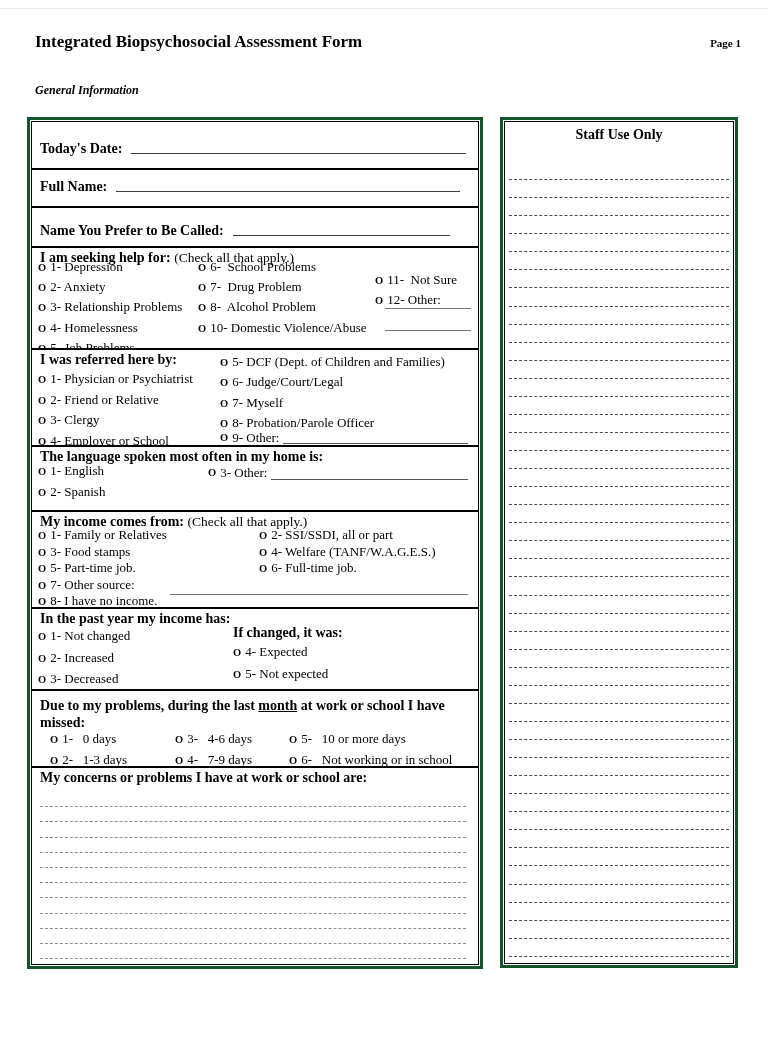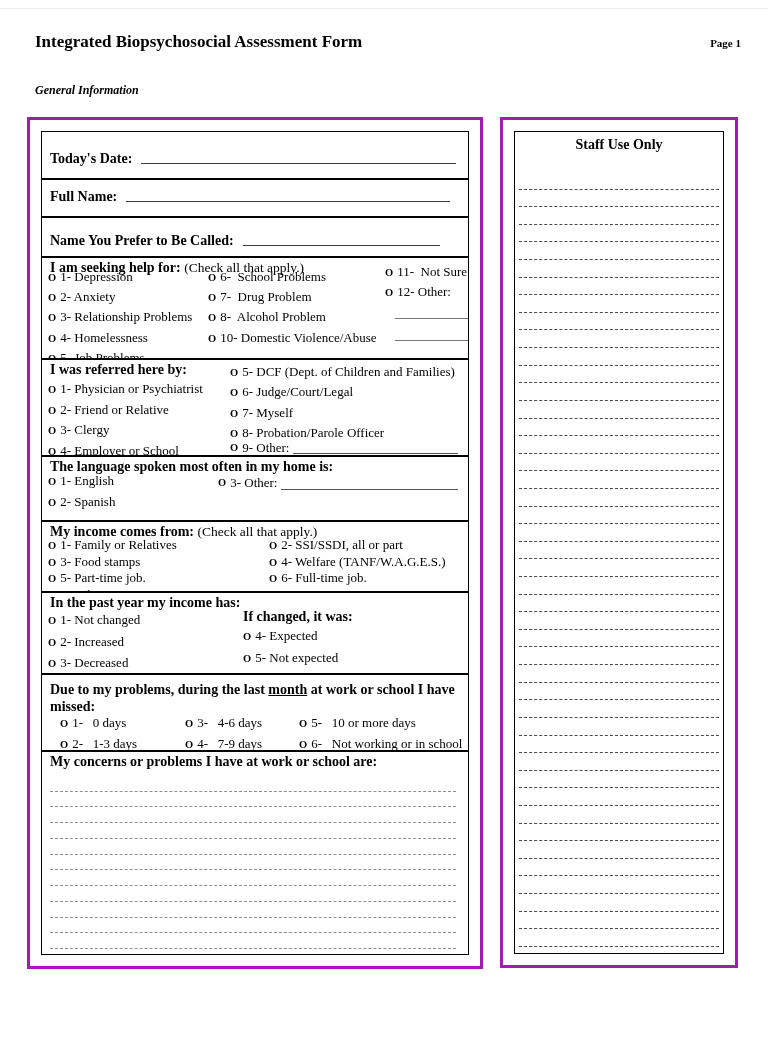--- a/index.html
+++ b/index.html
@@ -2,29 +2,29 @@
 <html><head>
 <meta charset="utf-8">
 <style>
   html,body{margin:0;padding:0;background:#fff;}
   body{width:768px;height:1053px;position:relative;overflow:hidden;
        font-family:"Liberation Serif","DejaVu Serif",serif;color:#000;}
   .top-rule{position:absolute;top:8px;left:0;width:768px;border-top:1px solid #ececec;}
   .doc-title{position:absolute;left:35px;top:32px;font-size:17px;font-weight:bold;}
   .page-label{position:absolute;right:27px;top:37px;font-size:11px;font-weight:bold;}
   .section-heading{position:absolute;left:35px;top:83px;font-size:12px;font-weight:bold;font-style:italic;}
-  .dbox{position:absolute;box-sizing:border-box;border:3px solid #a21caf;padding:11px;background:#fff;}
+  .dbox{position:absolute;box-sizing:border-box;border:3px solid #14532d;padding:1px;background:#fff;}
   .dbox-inner{width:100%;height:100%;box-sizing:border-box;border:1px solid #000;position:relative;overflow:hidden;}
   #main-box{left:27px;top:117px;width:456px;height:852px;}
   #staff-box{left:500px;top:117px;width:238px;height:851px;}
   #main-rows{display:flex;flex-direction:column;height:100%;}
   .row{position:relative;box-sizing:border-box;border-bottom:2px solid #000;flex:0 0 auto;overflow:hidden;}
   .row:last-child{border-bottom:none;flex:1 1 auto;}
   .h48{height:48px}.h46{height:38px}.h40{height:40px}.h102{height:102px}.h97{height:97px}
-  .h65{height:65px}.h95{height:71px}.h82{height:82px}.h77{height:77px}
+  .h65{height:65px}.h95{height:97px}.h82{height:82px}.h77{height:77px}
   .lbl-row{display:flex;align-items:flex-end;height:100%;box-sizing:border-box;padding:0 12px 11px 8px;}
   .h40 .lbl-row{padding-bottom:7px;}
   .flabel{font-weight:bold;font-size:14px;white-space:nowrap;}
   .wline{flex:1 1 auto;border-bottom:1.4px solid #3a3a3a;margin-left:9px;transform:translateY(-3px);height:0;}
   .mr16{margin-right:6px;} .mr26{margin-right:16px;}
   .sec-h{position:absolute;left:8px;top:2px;font-weight:bold;font-size:14px;white-space:nowrap;}
   .sec-h .hint{font-weight:normal;font-size:13.5px;}
   .sec-h2{position:absolute;left:8px;top:6px;font-weight:bold;font-size:14px;line-height:17px;width:440px;}
   .month{text-decoration:underline;}
   .ocol{position:absolute;}
@@ -85,21 +85,21 @@
             <div class="opt"><span class="radio">O</span><span class="olabel">3- Relationship Problems</span></div>
             <div class="opt"><span class="radio">O</span><span class="olabel">4- Homelessness</span></div>
             <div class="opt"><span class="radio">O</span><span class="olabel">5- Job Problems</span></div>
           </div>
         <div class="ocol" style="left:166px;top:9px;--lh:19.2px">
             <div class="opt"><span class="radio">O</span><span class="olabel">6-&nbsp; School Problems</span></div>
             <div class="opt"><span class="radio">O</span><span class="olabel">7-&nbsp; Drug Problem</span></div>
             <div class="opt"><span class="radio">O</span><span class="olabel">8-&nbsp; Alcohol Problem</span></div>
             <div class="opt"><span class="radio">O</span><span class="olabel">10- Domestic Violence/Abuse</span></div>
           </div>
-        <div class="ocol" style="left:343px;top:4px;--lh:19px">
+        <div class="ocol" style="left:343px;top:22px;--lh:19px">
             <div class="opt"><span class="radio">O</span><span class="olabel">11-&nbsp; Not Sure</span></div>
             <div class="opt"><span class="radio">O</span><span class="olabel">12- Other:</span></div>
           </div>
         <div class="uline" style="left:353px;top:60px;width:86px"></div>
         <div class="uline" style="left:353px;top:82px;width:86px"></div>
       </div>
 
       <div class="row h97">
         <div class="sec-h">I was referred here by:</div>
         <div class="ocol" style="left:6px;top:19px;--lh:19.6px">

